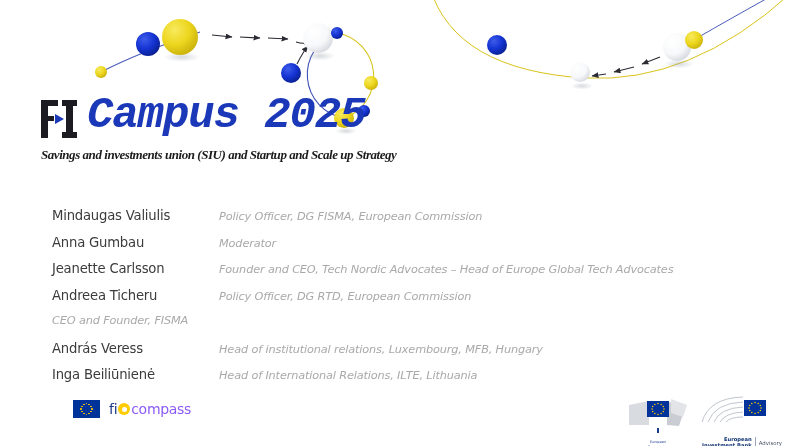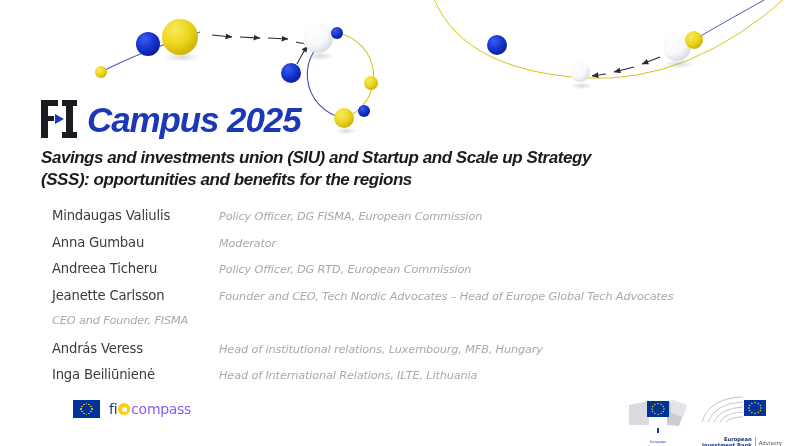--- a/index.html
+++ b/index.html
@@ -36,41 +36,41 @@
     display: flex;
     align-items: flex-end;
   }
   #brand-mark {
     position: relative;
     width: 44px;
     height: 42px;
     margin-right: 3px;
   }
   #brand-word {
-    font-family: Liberation Sans, sans-serif;
+    font-family: Liberation Mono, monospace;
     font-style: italic;
     font-weight: bold;
-    font-size: 35px;
+    font-size: 44px;
     letter-spacing: -1.1px;
     color: #1A38B8;
     line-height: 1;
     position: relative;
     top: -3px;
   }
 
   
   #title {
     position: absolute;
     left: 41px;
     top: 147px;
     width: 700px;
-    font-family: Liberation Sans, sans-serif;
+    font-family: Liberation Serif, serif;
     font-style: italic;
     font-weight: bold;
-    font-size: 17px;
+    font-size: 13px;
     line-height: 1.29;
     letter-spacing: -0.45px;
     color: #1b1b1b;
   }
 
   
   #speakers {
     position: absolute;
     left: 52px;
     top: 208px;
@@ -280,39 +280,38 @@
       <rect x="22" y="2" width="15" height="6" fill="#1b1b21"></rect>
       <rect x="22" y="34" width="15" height="6" fill="#1b1b21"></rect>
 
       <path d="M15,16 L24,21 L15,26 z" fill="#1A38B8"></path>
     </svg>
     <span id="brand-word">Campus 2025</span>
   </div>
 
   <div id="title">
     <div>Savings and investments union (SIU) and Startup and Scale up Strategy</div>
-    <div>(SSS): opportunities and benefits for the regions</div>
   </div>
 
   <div id="speakers">
     <div class="speaker-row">
       <span class="speaker-name">Mindaugas Valiulis</span>
       <span class="speaker-role">Policy Officer, DG FISMA, European Commission</span>
     </div>
     <div class="speaker-row">
       <span class="speaker-name">Anna Gumbau</span>
       <span class="speaker-role">Moderator</span>
     </div>
     <div class="speaker-row">
+      <span class="speaker-name">Jeanette Carlsson</span>
+      <span class="speaker-role">Founder and CEO, Tech Nordic Advocates – Head of Europe Global Tech Advocates</span>
+    </div>
+    <div class="speaker-row">
       <span class="speaker-name">Andreea Ticheru</span>
       <span class="speaker-role">Policy Officer, DG RTD, European Commission</span>
-    </div>
-    <div class="speaker-row">
-      <span class="speaker-name">Jeanette Carlsson</span>
-      <span class="speaker-role">Founder and CEO, Tech Nordic Advocates – Head of Europe Global Tech Advocates</span>
     </div>
     <div class="speaker-row">
       <span class="speaker-role">CEO and Founder, FISMA</span>
     </div>
     <div class="speaker-row">
       <span class="speaker-name">András Veress</span>
       <span class="speaker-role">Head of institutional relations, Luxembourg, MFB, Hungary</span>
     </div>
     <div class="speaker-row">
       <span class="speaker-name">Inga Beiliūnienė</span>

